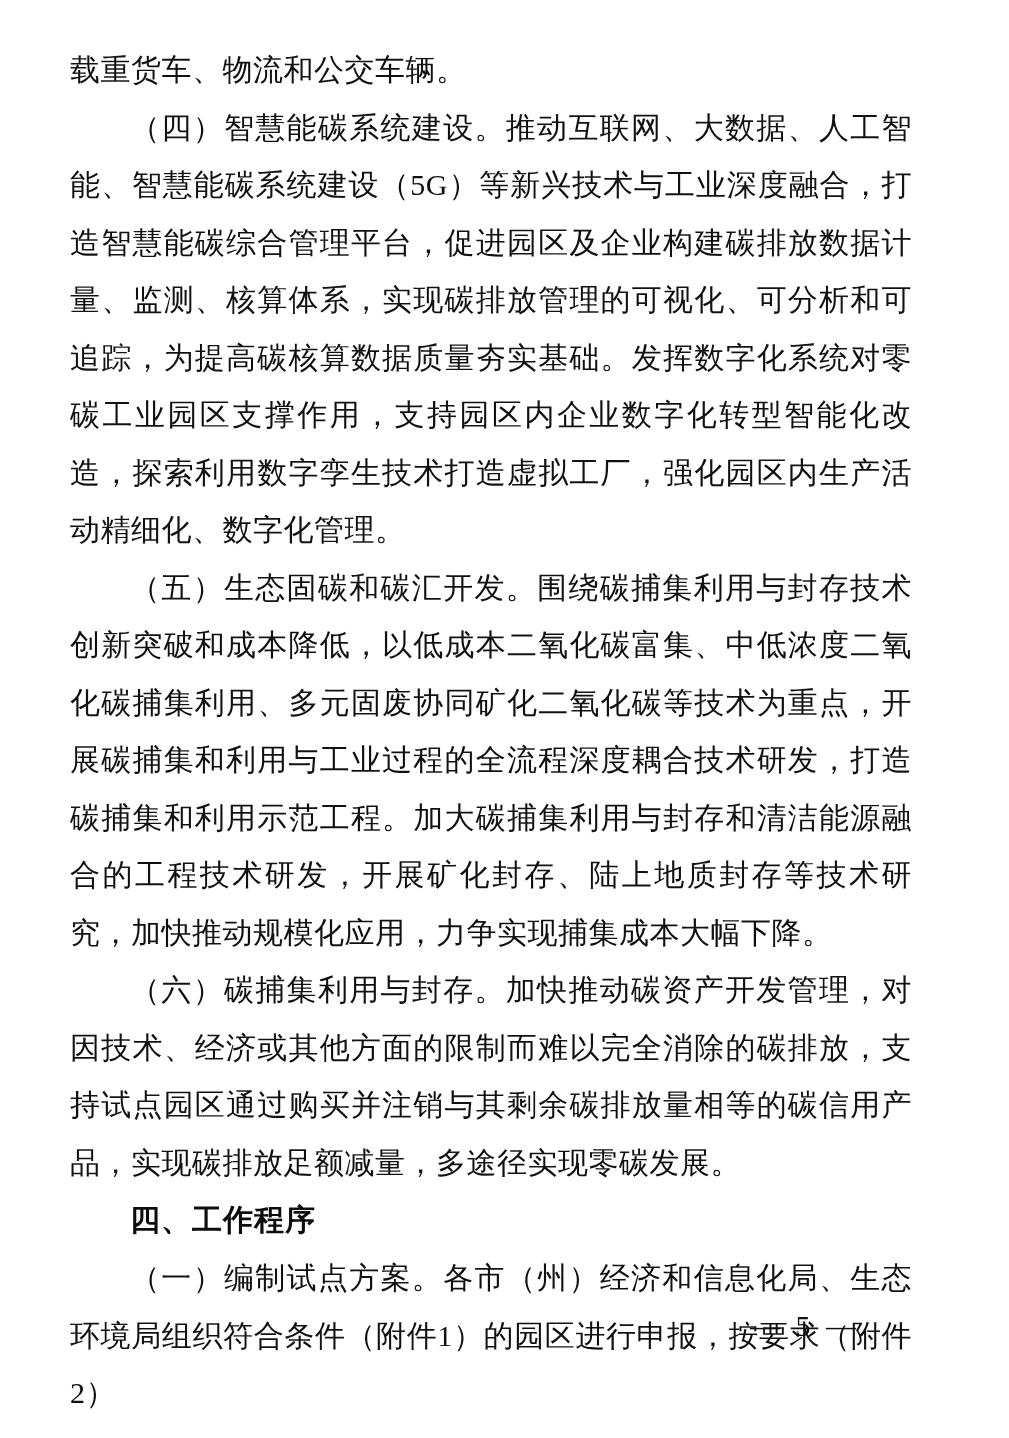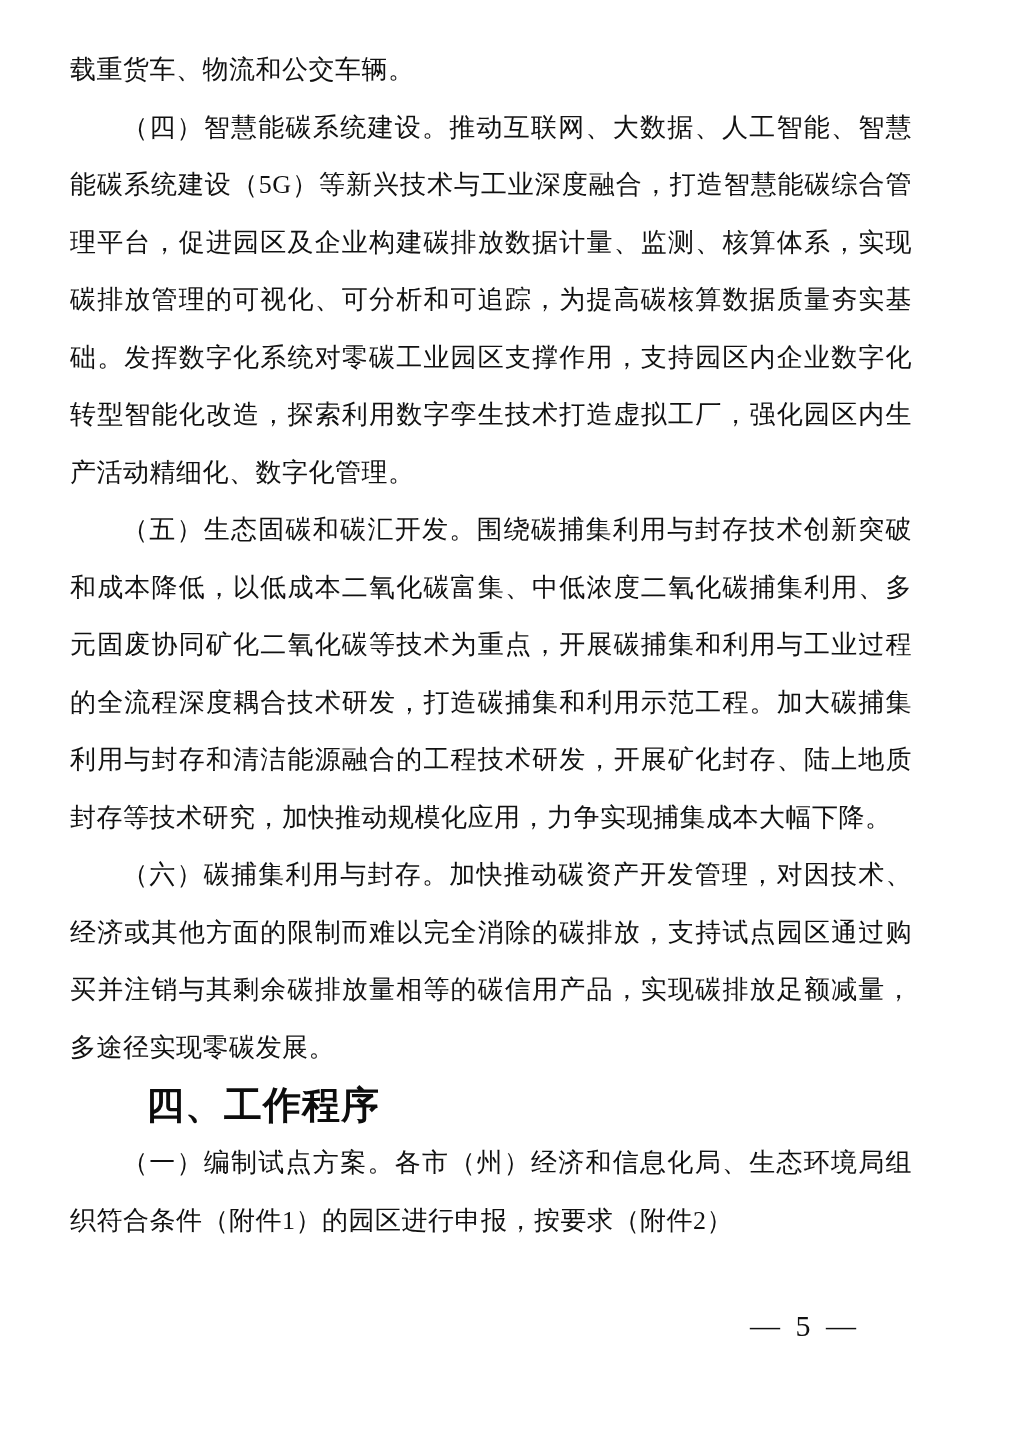--- a/index.html
+++ b/index.html
@@ -17,37 +17,37 @@
     overflow: hidden;
   }
   .content {
     position: absolute;
     left: 70px;
     top: 41px;
     width: 842px;
   }
   p.body {
     margin: 0;
-    font-size: 26px;
+    font-size: 30px;
     line-height: 57.5px;
     text-align: justify;
     text-justify: inter-character;
     letter-spacing: 0.5px;
   }
   .indent {
     text-indent: 2em;
   }
   .lead {
     font-weight: 400;
   }
   h2.section-heading {
     margin: 0;
     font-family: "Liberation Sans", "DejaVu Sans", sans-serif;
     font-weight: 700;
-    font-size: 38px;
+    font-size: 30px;
     line-height: 58px;
     text-indent: 2em;
     letter-spacing: 1px;
     color: #0d0d0d;
   }
   .footer {
     position: absolute;
     right: 149px;
     bottom: 95px;
     font-size: 30px;

